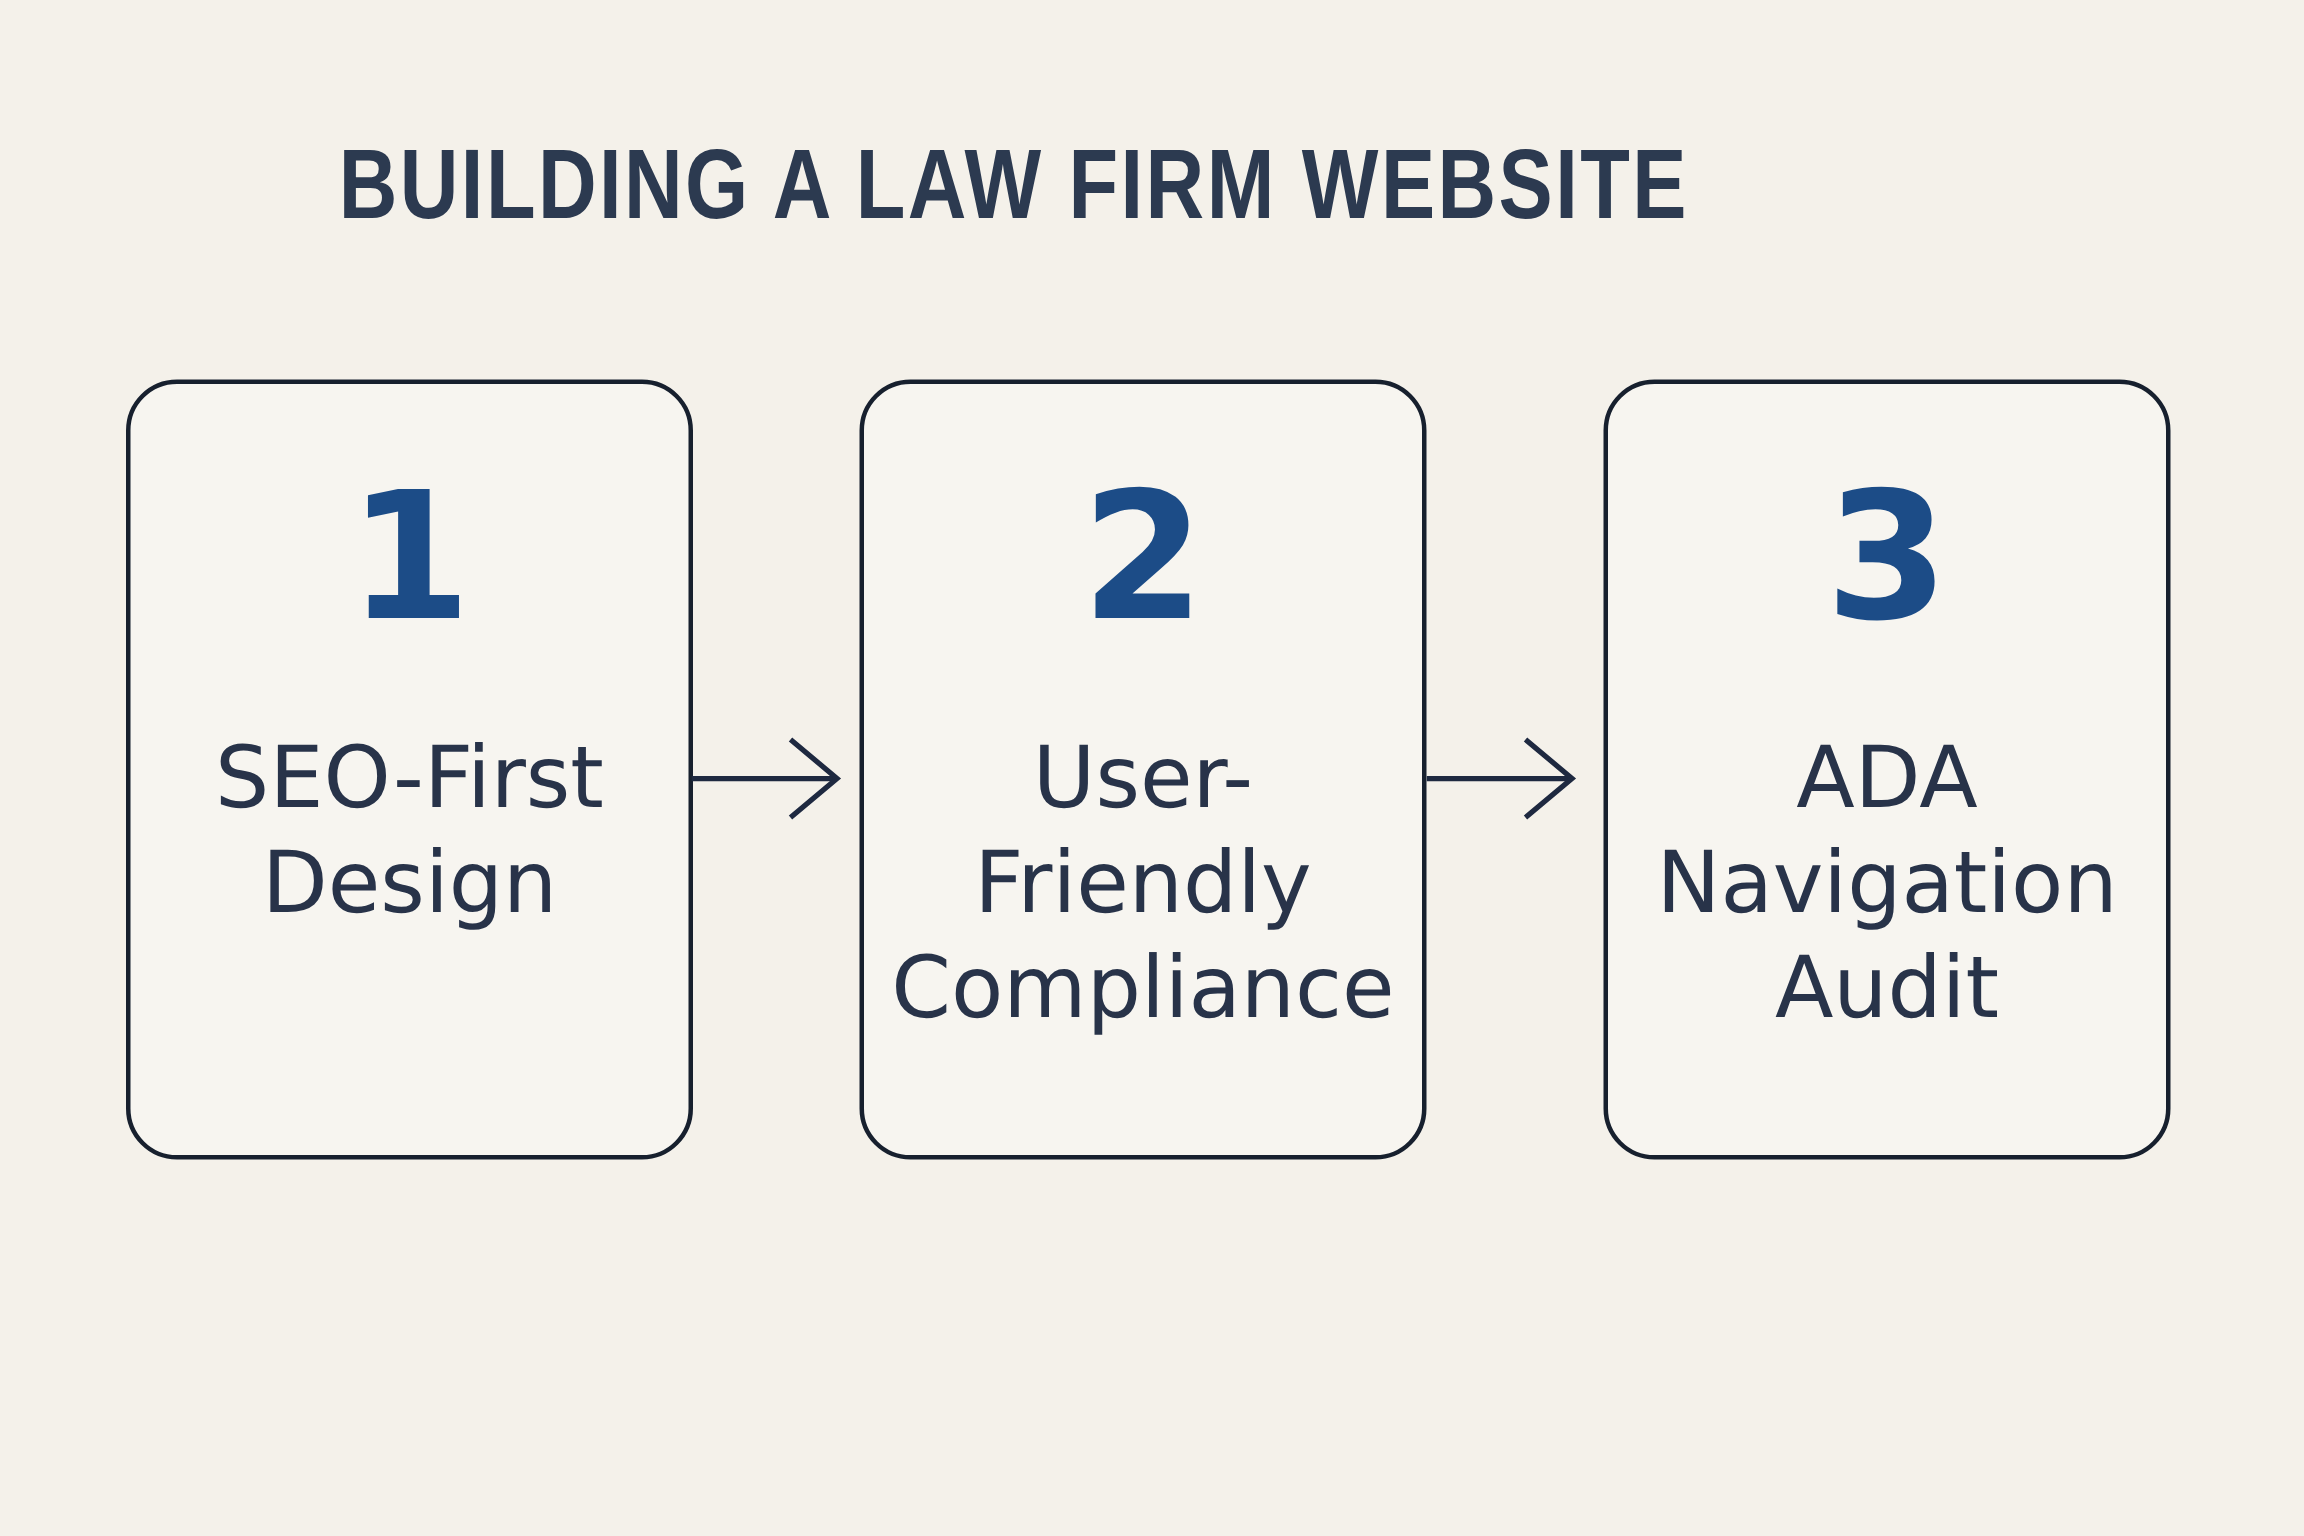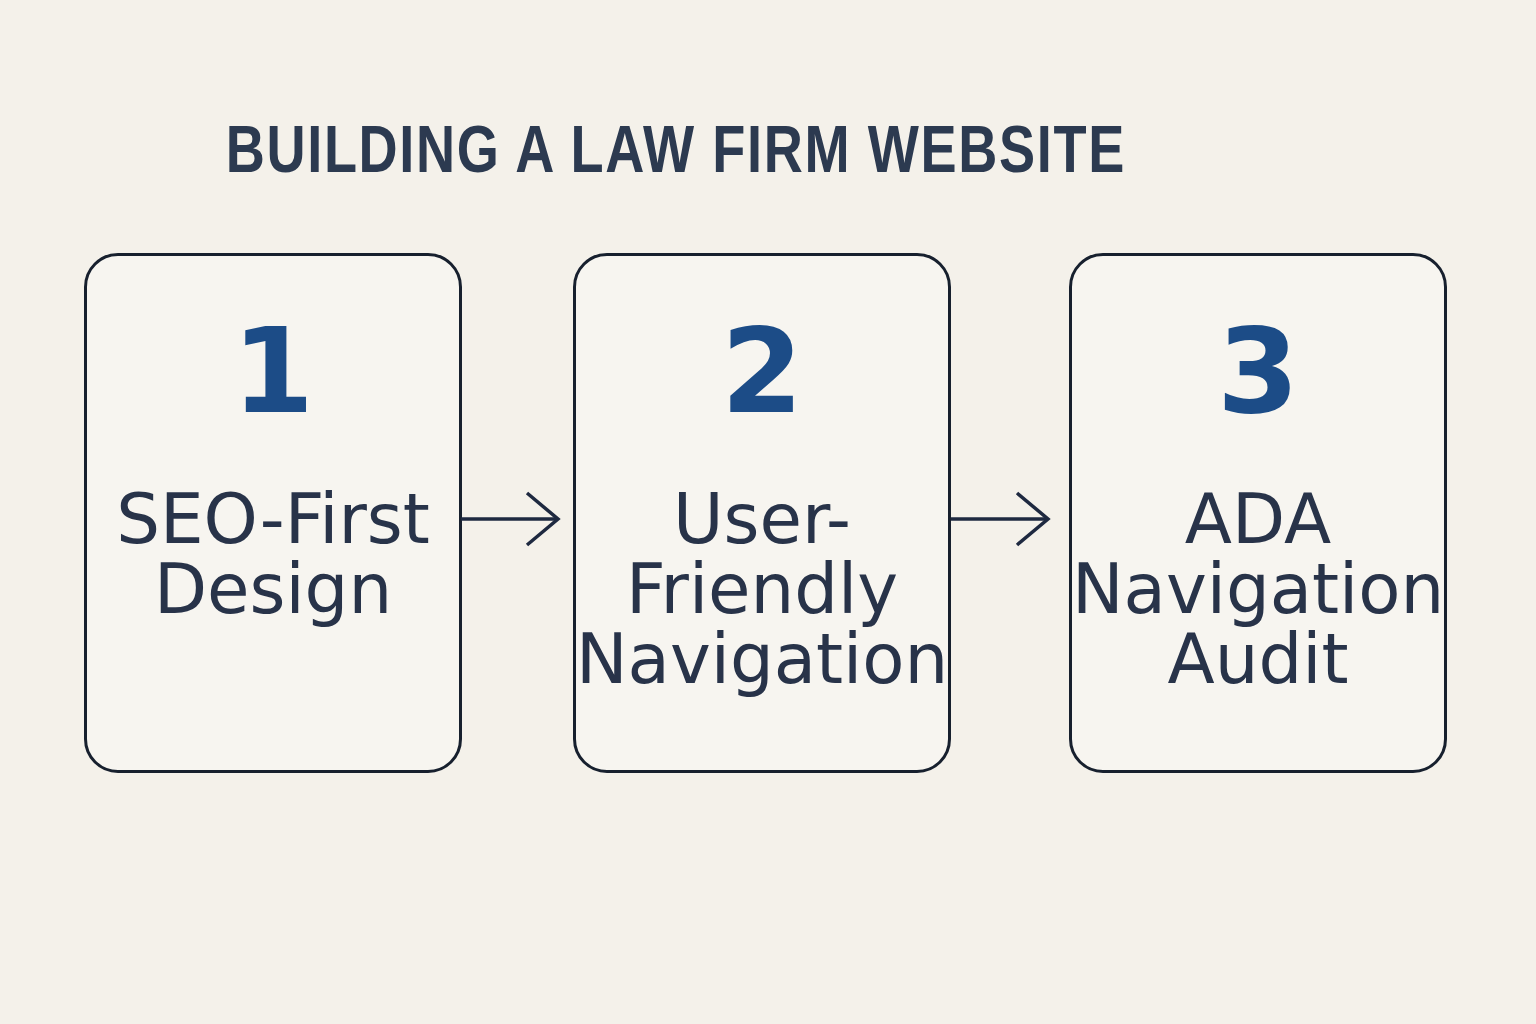--- a/index.html
+++ b/index.html
@@ -18,21 +18,21 @@
     background: var(--background);
     overflow: hidden;
   }
   .stage {
     position: relative;
     width: 1536px; height: 1024px;
     background: var(--background);
   }
   .title-wrap {
     position: absolute;
-    left: 0; top: 111px;
+    left: 0; top: 84px;
     width: 1352px;
     text-align: center;
   }
   .title {
     display: inline-block;
     font-family: "Liberation Sans", sans-serif;
     font-weight: 700;
     font-size: 66px;
     letter-spacing: 2px;
     color: var(--title-text);
@@ -62,21 +62,21 @@
     line-height: 1;
     font-weight: 700;
     color: var(--number-text);
   }
   .step-label {
     position: absolute;
     top: 228px;
     left: 0;
     width: 100%;
     text-align: center;
-    font-size: 69px;
+    font-size: 57px;
     line-height: 70px;
     font-weight: 500;
     color: var(--label-text);
     white-space: pre-line;
   }
   .arrow {
     position: absolute;
     top: 490px;
     width: 106px;
     height: 58px;
@@ -109,21 +109,21 @@
     <svg viewBox="0 0 106 58" xmlns="http://www.w3.org/2000/svg" aria-hidden="true">
       <line x1="0" y1="29" x2="96" y2="29"></line>
       <polyline points="66,3 97,29 66,55"></polyline>
     </svg>
   </div>
 
   <div class="card card-2">
     <div class="step-number">2</div>
     <div class="step-label">User-
 Friendly
-Navigation</div>
+Compliance</div>
   </div>
 
   <div class="arrow arrow-2">
     <svg viewBox="0 0 106 58" xmlns="http://www.w3.org/2000/svg" aria-hidden="true">
       <line x1="0" y1="29" x2="96" y2="29"></line>
       <polyline points="66,3 97,29 66,55"></polyline>
     </svg>
   </div>
 
   <div class="card card-3">

